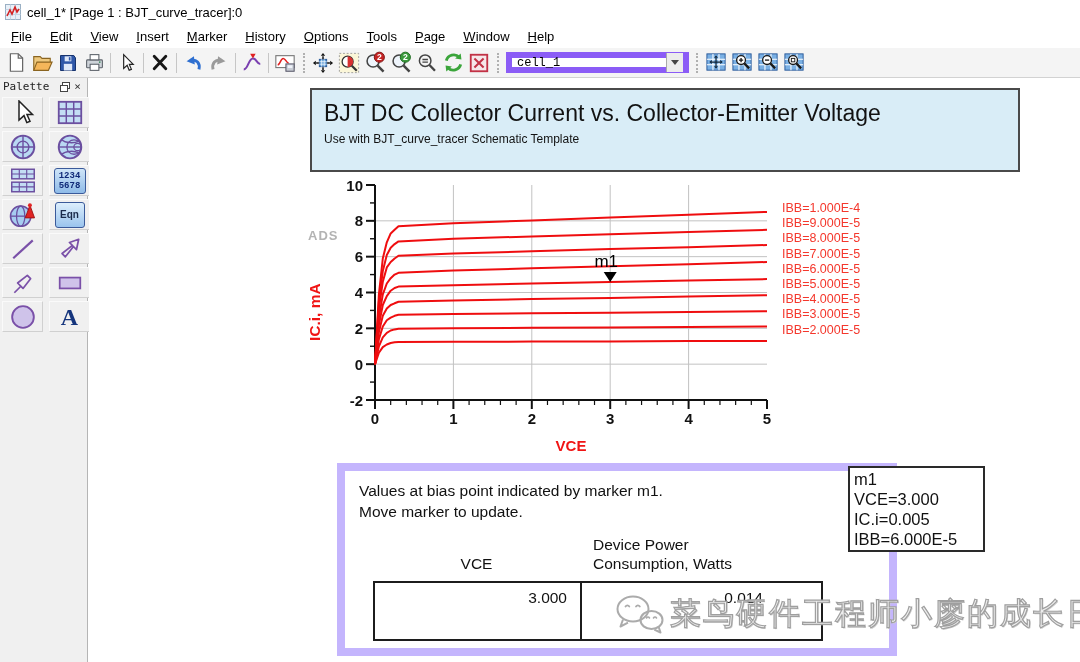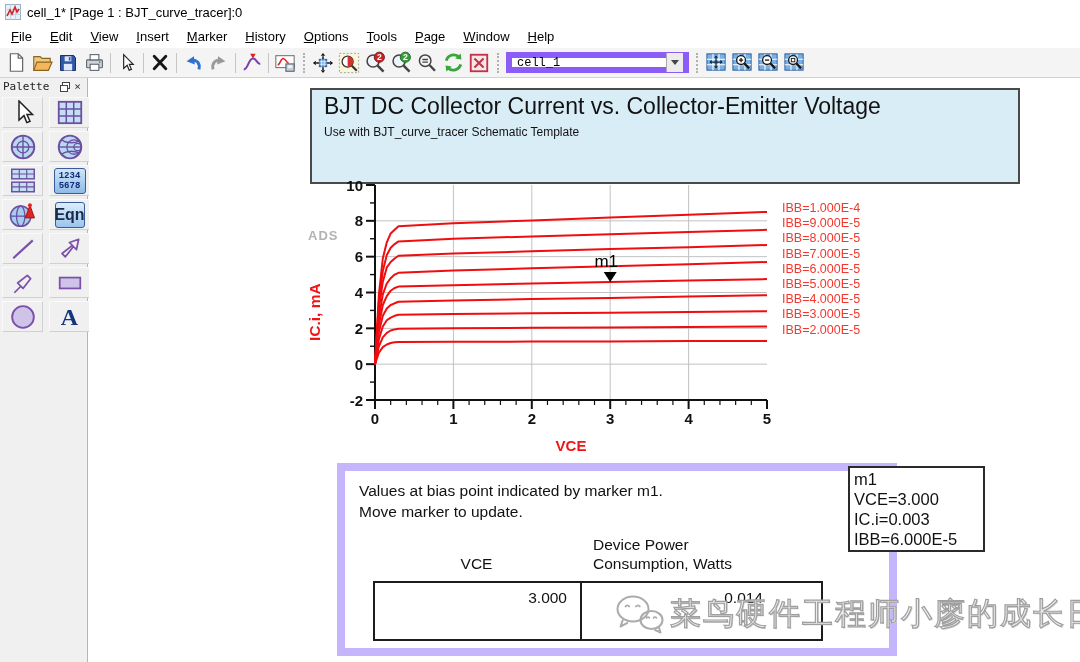--- a/index.html
+++ b/index.html
@@ -35,28 +35,28 @@
   .ph-btn { width: 13px; height: 13px; display: flex; align-items: center; justify-content: center; font-size: 11px; color: #333; }
   .palette-grid { display: grid; grid-template-columns: 41px 41px; grid-auto-rows: 31px; gap: 3px 6px; padding: 2px; }
   .pbtn { background: #f0f0f0; border: 1px solid #d0d0d0; border-top-color: #fafafa; border-left-color: #fafafa;
           display: flex; align-items: center; justify-content: center; overflow: hidden; }
   .list-icon { width: 32px; height: 26px; border: 1px solid #3a5a9a; border-radius: 3px;
                background: linear-gradient(180deg,#cfe5f8,#8fbbe8); display: flex; flex-direction: column;
                align-items: center; justify-content: center; }
   .list-icon span { font-family: "Liberation Mono", "DejaVu Sans Mono", monospace; font-size: 9px; font-weight: bold; line-height: 10px; color: #102a78; }
   .eqn-icon { width: 30px; height: 26px; border: 1px solid #3a5a9a; border-radius: 3px;
               background: linear-gradient(180deg,#dceefc,#9ac4ee); display: flex; align-items: center; justify-content: center;
-              font-size: 16px; font-weight: bold; color: #1a2a4a; }
+              font-size: 10px; font-weight: bold; color: #1a2a4a; }
   .a-icon { font-family: "Liberation Serif", serif; font-weight: bold; font-size: 24px; color: #15357d; line-height: 24px; }
 
   
   .canvas { position: absolute; left: 89px; top: 78px; width: 991px; height: 584px; background: #fff; }
 
-  .title-box { position: absolute; left: 310px; top: 88px; width: 710px; height: 96px;
-               background: #d9edf7; border: 2px solid #4a4a4a; padding: 3px 12px; }
+  .title-box { position: absolute; left: 310px; top: 88px; width: 710px; height: 84px;
+               background: #d9edf7; border: 2px solid #4a4a4a; padding: 10px 12px; }
   .title-box .t1 { font-size: 23px; color: #121212; }
   .title-box .t2 { font-size: 12px; color: #121212; margin-top: 5px; }
 
   .ads-mark { position: absolute; left: 308px; top: 188px; font-size: 13px; font-weight: bold;
               color: #b3b3b3; letter-spacing: 1px; margin-top: 40px; }
   .y-axis-label { position: absolute; left: 306px; top: 341px; transform: rotate(-90deg); transform-origin: 0 0;
                   font-size: 15.5px; font-weight: bold; color: #f01414; white-space: nowrap; }
   .x-axis-label { position: absolute; left: 375px; top: 437px; width: 392px; text-align: center;
                   font-size: 15px; font-weight: bold; color: #f01414; }
   .plot-svg { position: absolute; left: 335px; top: 178px; }
@@ -484,21 +484,21 @@
     </div>
     <div class="nb-table">
       <div class="nb-cell1">3.000</div>
       <div class="nb-cell2">0.014</div>
     </div>
   </div>
 
   <div class="m1-box">
       <div class="m1-line">m1</div>
       <div class="m1-line">VCE=3.000</div>
-      <div class="m1-line">IC.i=0.003</div>
+      <div class="m1-line">IC.i=0.005</div>
       <div class="m1-line">IBB=6.000E-5</div>
     </div>
 
   <div class="watermark">
     <svg width="54" height="48" viewBox="0 0 54 48">
       <ellipse cx="21" cy="19" rx="15.5" ry="12.5" fill="none" stroke="#ababab" stroke-width="2"></ellipse>
       <path d="M11 29.5l-2.5 7 7.5-3.8" fill="none" stroke="#ababab" stroke-width="2" stroke-linejoin="round"></path>
       <path d="M13.5 16.5c1-1.6 2.8-1.6 3.8 0M24 16.5c1-1.6 2.8-1.6 3.8 0" fill="none" stroke="#ababab" stroke-width="1.8" stroke-linecap="round"></path>
       <ellipse cx="39.5" cy="30" rx="11" ry="9" fill="none" stroke="#ababab" stroke-width="2"></ellipse>
       <path d="M46.5 36.5l2 6-6.2-2.8" fill="none" stroke="#ababab" stroke-width="2" stroke-linejoin="round"></path>

